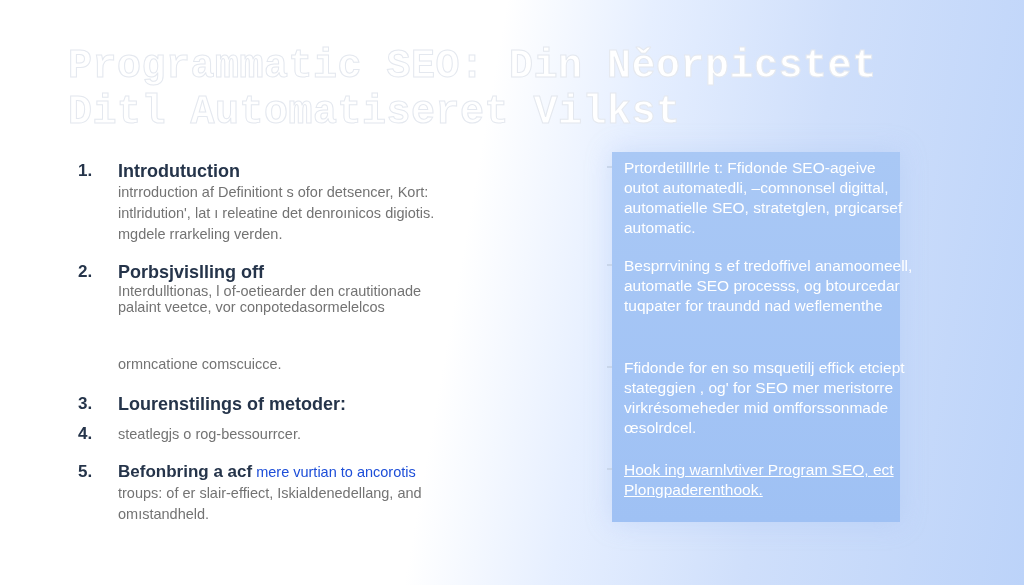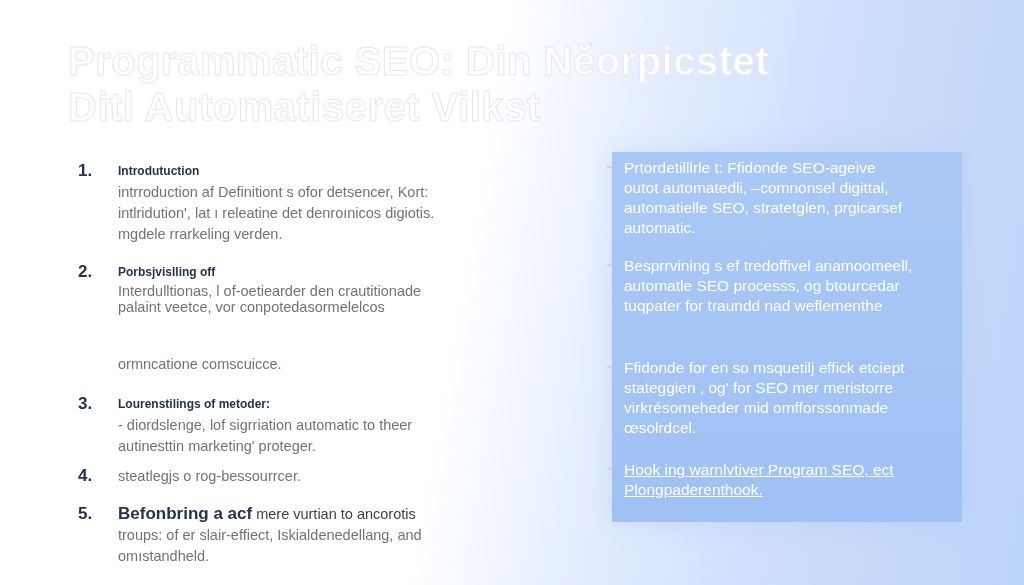--- a/index.html
+++ b/index.html
@@ -15,23 +15,23 @@
       background: linear-gradient(100deg, #ffffff 0%, #ffffff 45%, #e6efff 58%, #cfdffb 75%, #bcd3f9 100%);
     }
     .slide {
       position: absolute;
       left: 0; top: 0;
       width: 1024px; height: 585px;
     }
     .title {
       position: absolute;
       left: 68px;
-      top: 38px;
+      top: 44px;
       margin: 0;
-      font-family: Liberation Sans, sans-serif;
+      font-family: Liberation Mono, monospace;
       font-weight: bold;
       font-size: 40px;
       line-height: 46px;
       color: #ffffff;
       -webkit-text-stroke: 1px #e4e8ef;
       letter-spacing: 0.5px;
       white-space: nowrap;
     }
     .title .line { display: block; }
 
@@ -52,47 +52,47 @@
     }
     .item .num {
       position: absolute;
       left: 0;
       top: 1px;
       font-size: 17px;
       font-weight: bold;
       color: #25344a;
     }
     .item .heading {
-      font-size: 12px;
+      font-size: 18px;
       font-weight: bold;
       color: #25344a;
       line-height: 22px;
     }
     .item .body {
       font-size: 14.5px;
       color: #737373;
       line-height: 21px;
     }
     .item .inline-lead {
       font-size: 17px;
       font-weight: bold;
       color: #25344a;
     }
     .item .inline-rest {
       font-size: 14.5px;
-      color: #404040;
+      color: #1d4ed8;
     }
     .item.plain .num { top: 1px; }
     .item.plain .body { line-height: 22px; }
 
     .panel {
       position: absolute;
       left: 612px;
       top: 152px;
-      width: 350px;
+      width: 288px;
       height: 370px;
       background: linear-gradient(180deg, #a9c8f5 0%, #a3c4f5 60%, #9fc1f4 100%);
       box-shadow: 0 0 24px rgba(160, 190, 240, 0.35);
     }
     .panel-item {
       position: absolute;
       left: 12px;
       width: 330px;
       font-family: "Liberation Sans", sans-serif;
       font-size: 15.5px;
@@ -135,24 +135,20 @@
       <div class="body">
         <div class="tight-line" style="line-height:16px;">Interdulltionas, l of-oetiearder den crautitionade</div>
         <div style="line-height:16px;">palaint veetce, vor conpotedasormelelcos</div>
         <div style="line-height:26px;margin-top:36px;">ormncatione comscuicce.</div>
       </div>
     </li>
 
     <li class="item" style="margin-bottom:8px;">
       <span class="num">3.</span>
       <div class="heading">Lourenstilings of metoder:</div>
-      <div class="body">
-        <div>- diordslenge, lof sigrriation automatic to theer</div>
-        <div>autinesttin marketing' proteger.</div>
-      </div>
     </li>
 
     <li class="item plain" style="margin-bottom:16px;">
       <span class="num">4.</span>
       <div class="body">
         <div>steatlegjs o rog-bessourrcer.</div>
       </div>
     </li>
 
     <li class="item">

